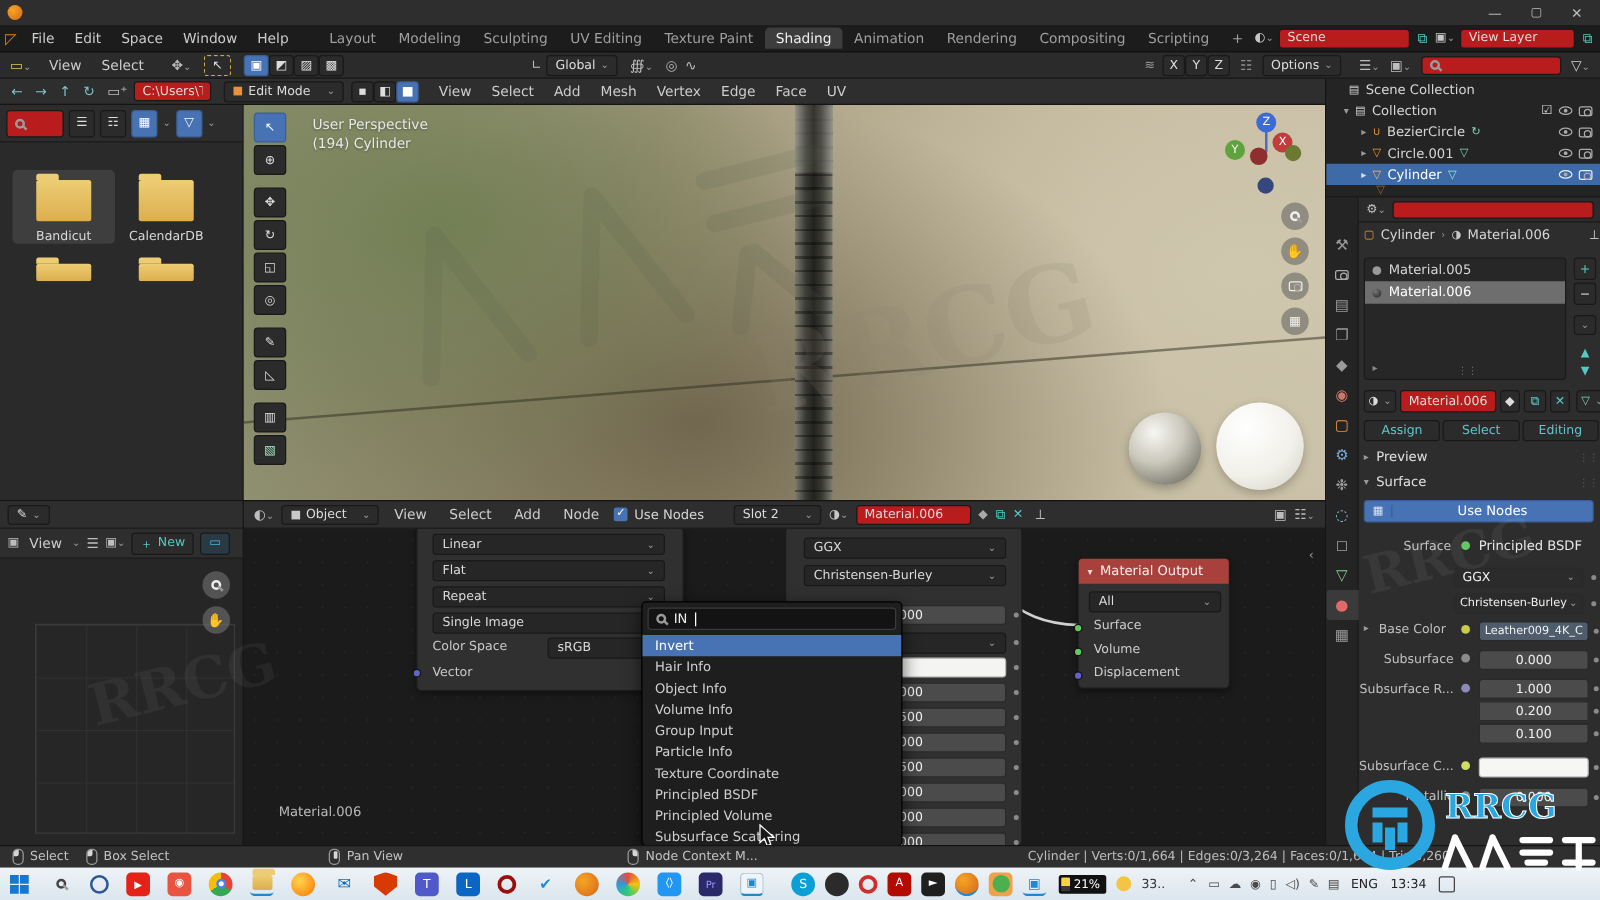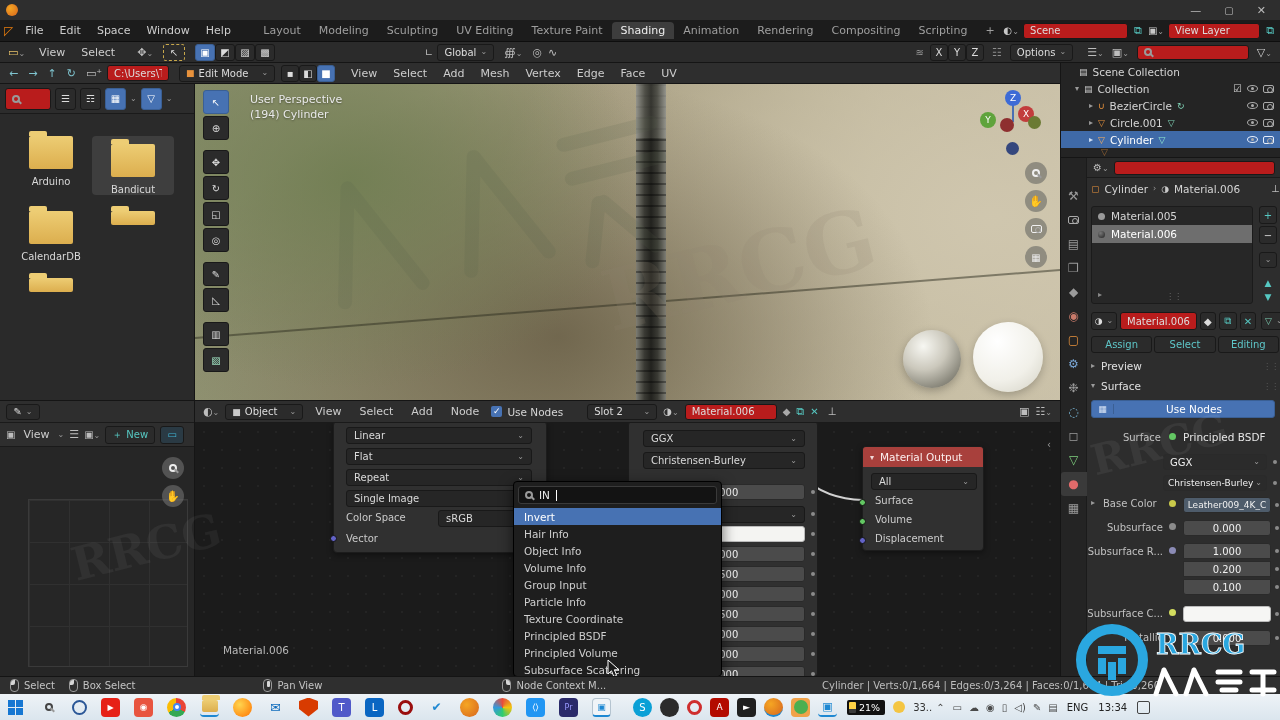--- a/index.html
+++ b/index.html
@@ -192,24 +192,20 @@
         <span class="loupe"></span>
       </span>
     <span class="chip" style="width:21px;height:22px;justify-content:center">☰</span>
     <span class="chip" style="width:21px;height:22px;justify-content:center">☶</span>
     <span class="chip blue" style="width:21px;height:22px;justify-content:center">▦</span>
     <span class="chev">⌄</span>
     <span class="chip blue" style="width:21px;height:22px;justify-content:center">▽</span>
     <span class="chev">⌄</span>
   </div>
   <div style="display:flex;flex-wrap:wrap;padding:14px 6px 0 10px">
-    <div class="fcell">
-      <span class="folder"></span>
-      <span class="lbl">Arduino</span>
-    </div>
     <div class="fcell" style="margin-top:8px;background:#3e3e3e">
       <span class="folder"></span>
       <span class="lbl">Bandicut</span>
     </div>
     <div class="fcell" style="margin-top:8px">
       <span class="folder"></span>
       <span class="lbl">CalendarDB</span>
     </div>
     <div class="fcell" style="margin-top:8px;height:22px;overflow:hidden">
       <span class="folder"></span>
@@ -736,21 +732,21 @@
   <span class="tbi" style="margin-right:8px;background:radial-gradient(circle at 35% 35%,#f5a623,#d7651d);border-radius:50%;border-bottom:2px solid #1e88d2"></span>
   <span class="tbi" style="margin-right:8px;background:#f0a24a;border-radius:4px">
       <span style="width:14px;height:14px;background:#4caf50;border-radius:50%"></span>
     </span>
   <span class="tbi" style="margin-right:10px;color:#1e88d2;font-size:11px;border-bottom:2px solid #1e88d2">▣</span>
   <span class="row" style="background:#111;border-radius:2px;height:15px;padding:0 5px 0 2px;gap:3px;margin-right:8px">
     <span style="width:7px;height:11px;background:linear-gradient(#ffd246 60%,#3a3a3a 60%);border-radius:1px"></span>
     <span style="color:#fff;font-size:9.5px">21%</span>
   </span>
   <span class="tray" style="width:12px;height:12px;background:#f4c542;border-radius:50%;margin-right:8px"></span>
-  <span class="tray" style="margin-right:4px;color:#333">33..</span>
+  <span class="tray" style="margin-right:18px;color:#333">33..</span>
   <span class="tray" style="margin-right:8px">⌃</span>
   <span class="tray" style="margin-right:7px">▭</span>
   <span class="tray" style="margin-right:7px">☁</span>
   <span class="tray" style="margin-right:7px">◉</span>
   <span class="tray" style="margin-right:7px">▯</span>
   <span class="tray" style="margin-right:7px">◁)</span>
   <span class="tray" style="margin-right:7px">✎</span>
   <span class="tray" style="margin-right:9px">▤</span>
   <span style="color:#222;font-size:10px;margin-right:10px">ENG</span>
   <span style="color:#222;font-size:10px;margin-right:10px">13:34</span>

